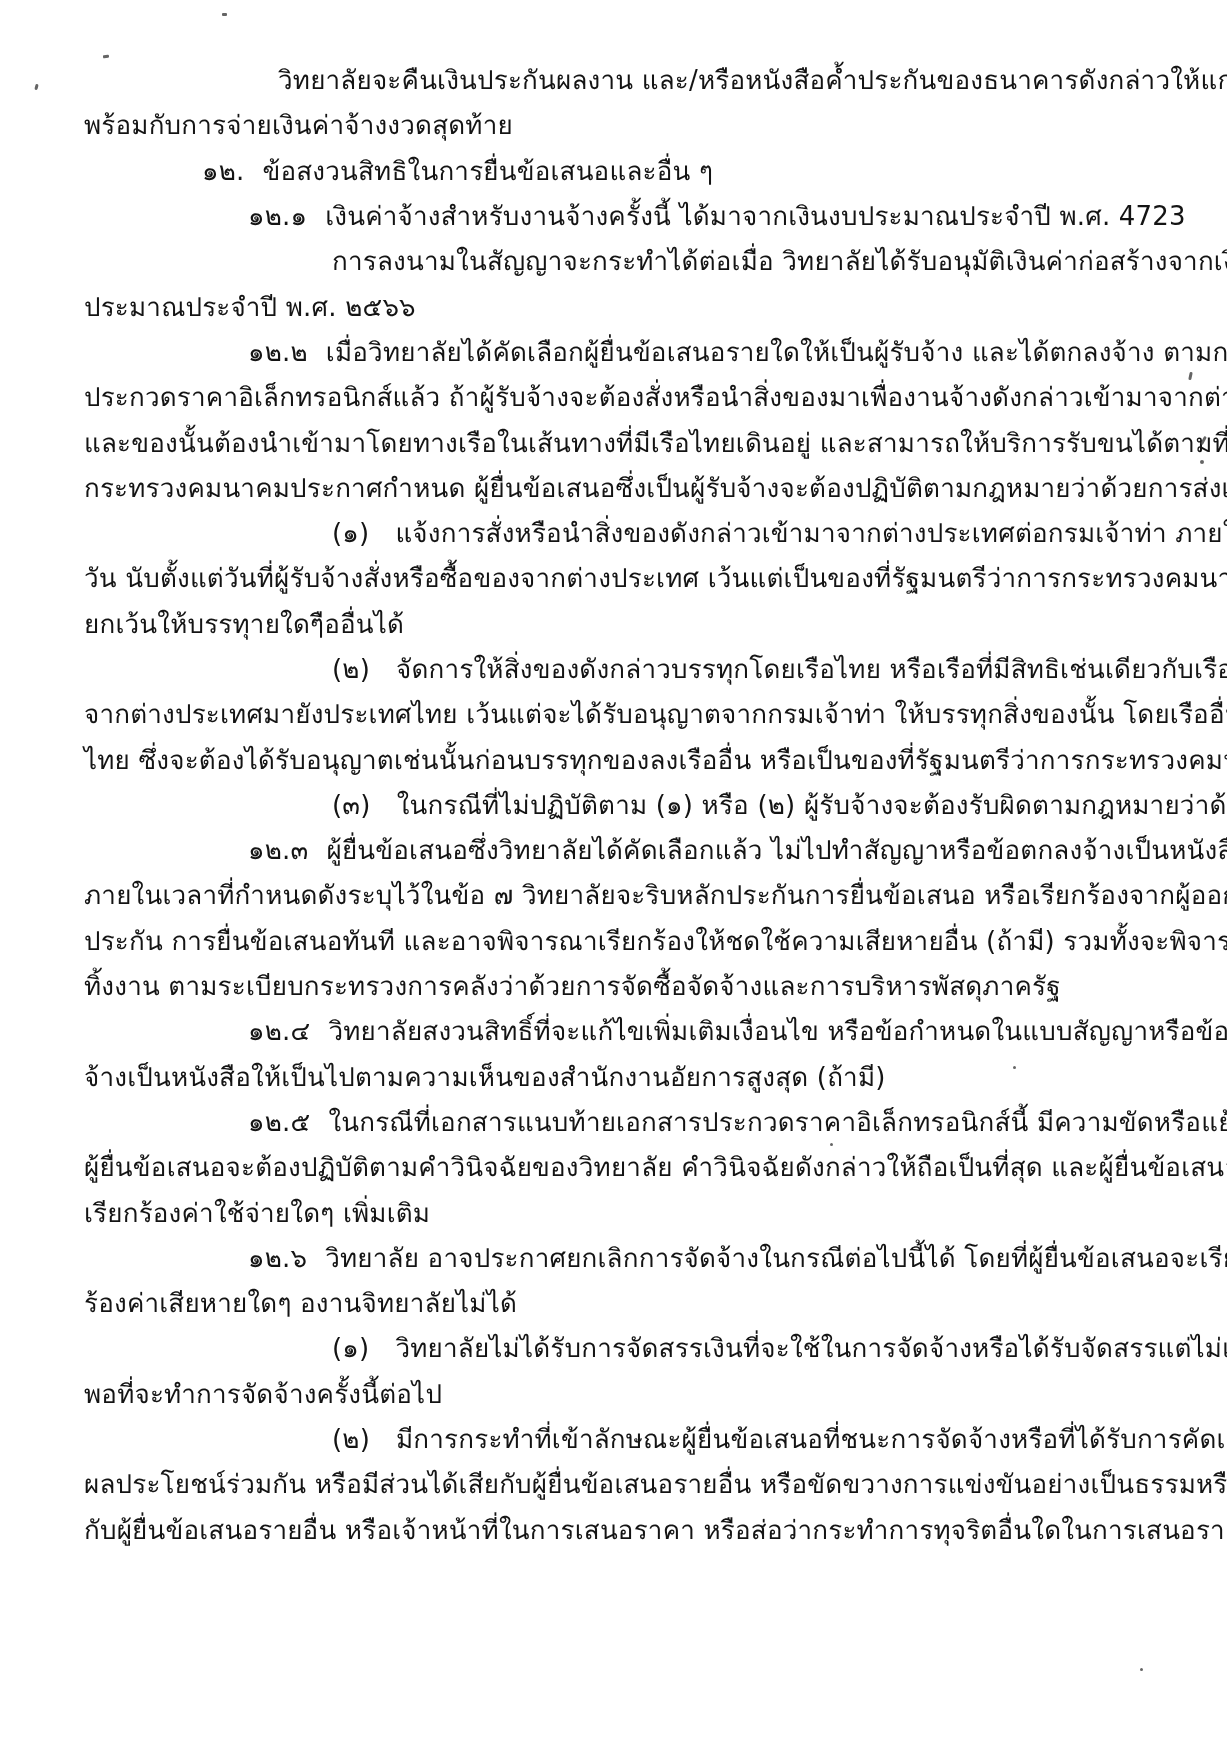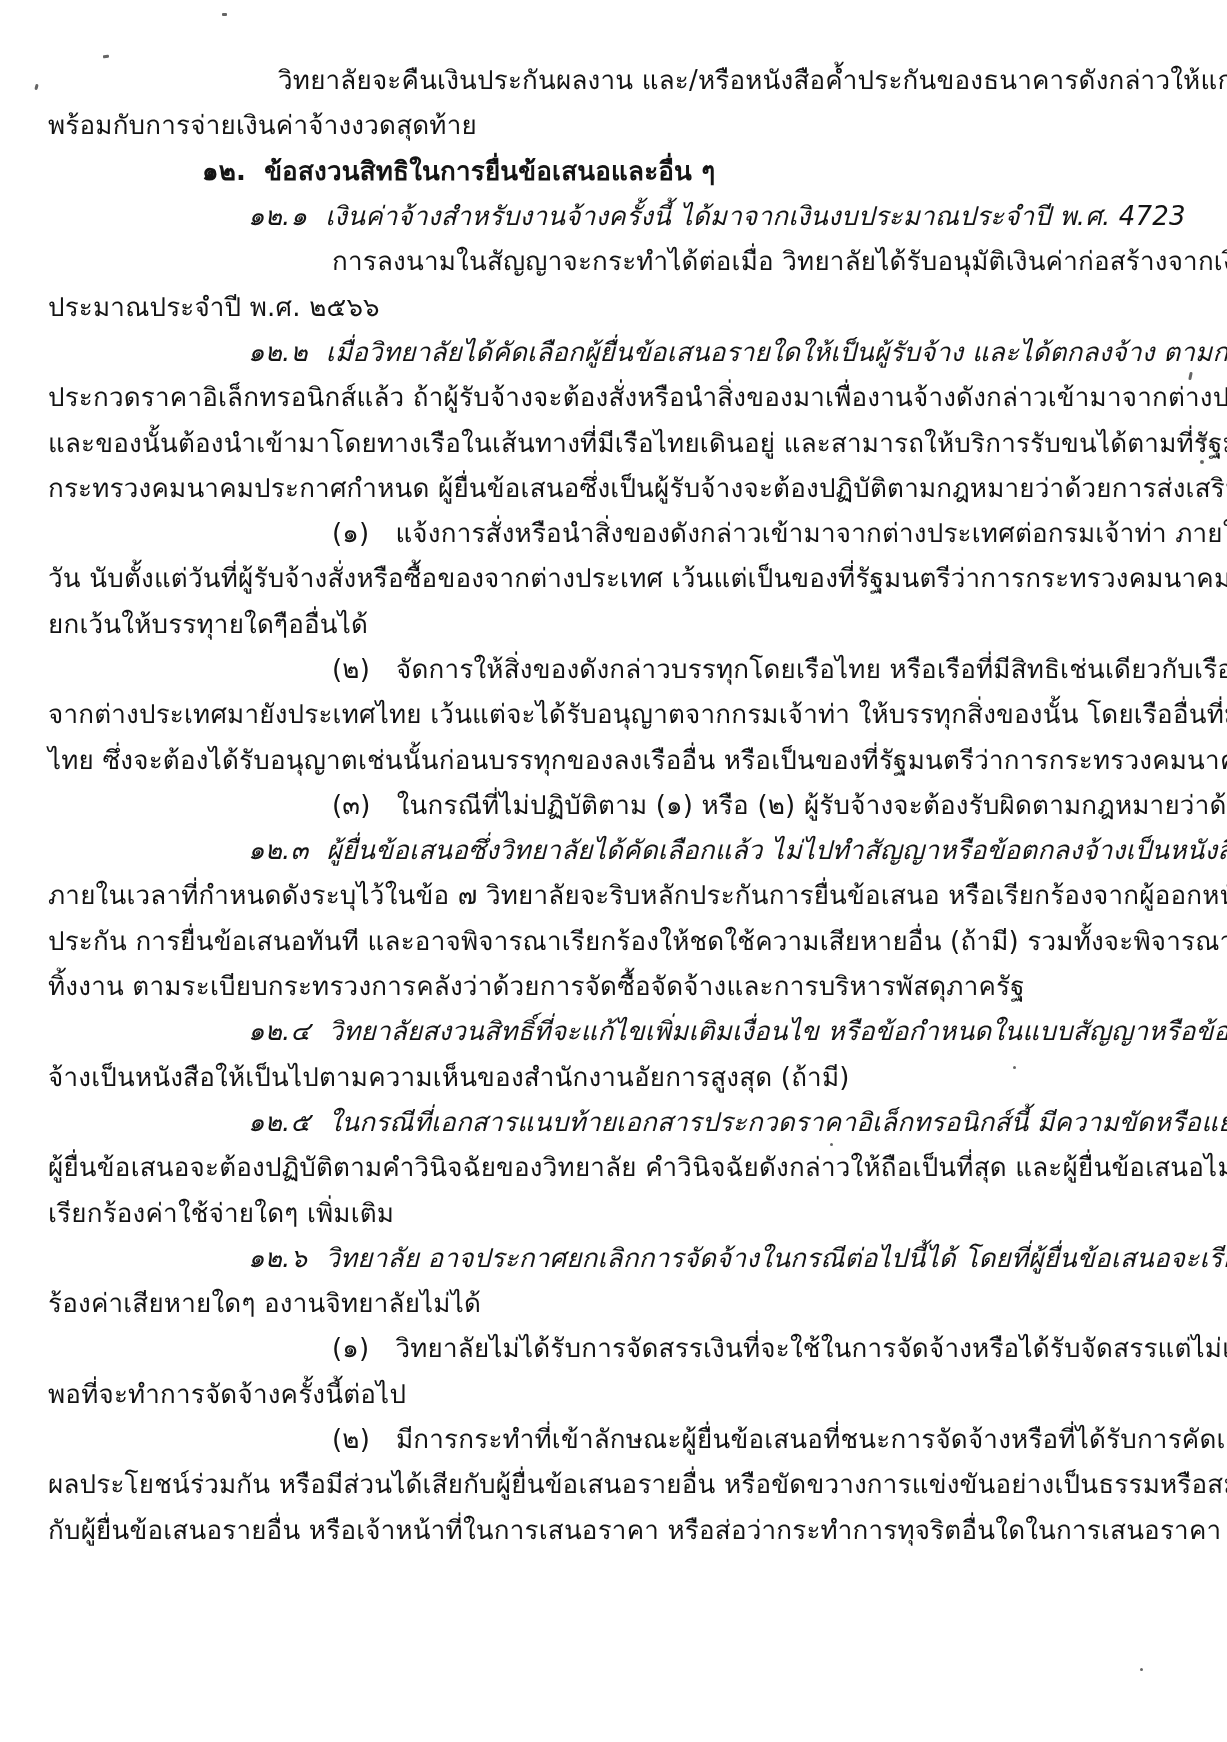--- a/index.html
+++ b/index.html
@@ -19,26 +19,26 @@
   }
   .line{
     height:45.3px;
     display:flex;
     align-items:center;
     white-space:pre;
     font-size:26px;
     letter-spacing:0.2px;
     box-sizing:border-box;
   }
-  .ind-flush  {padding-left:48px;}
+  .ind-flush  {padding-left:84px;}
   .ind-first  {padding-left:278px;}
   .ind-heading{padding-left:202px;}
-  .ind-num    {padding-left:248px;font-style:italic;}
+  .ind-num    {padding-left:248px;}
   .ind-sub    {padding-left:332px;}
-  .line.bold{font-weight:bold;}
+  .line.bold{font-weight:normal;}
   .marker{margin-right:18px;}
   .ind-sub .marker{margin-right:26px;}
   
   .speck{
     position:absolute;
     background:#4a4a4a;
     border-radius:50%;
     opacity:0.85;
   }
   .sp1{left:222px;top:13px;width:5px;height:3px;border-radius:1px;}

